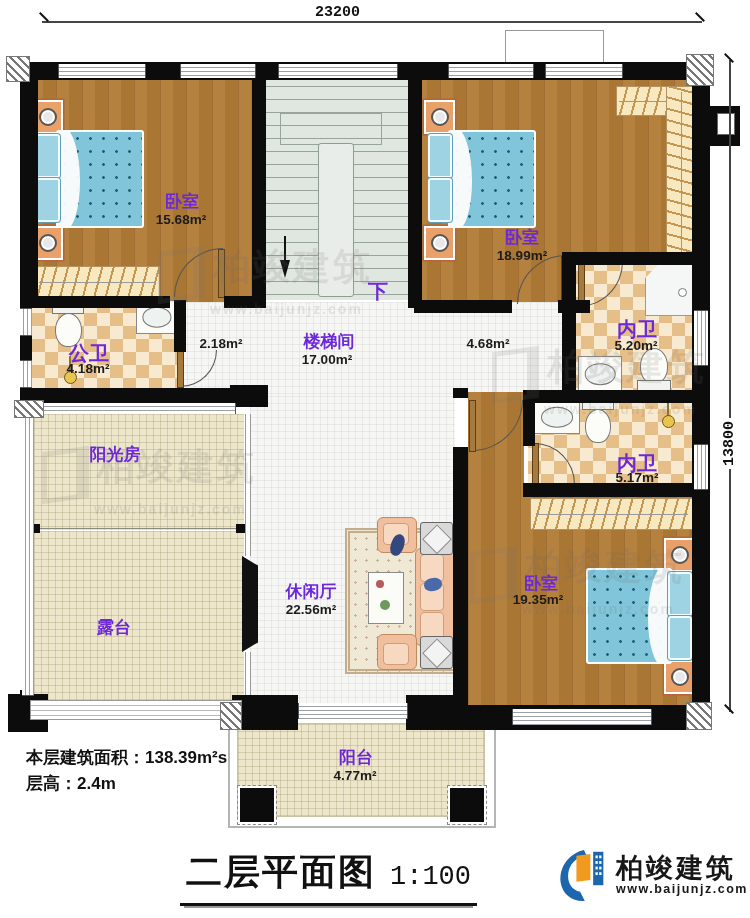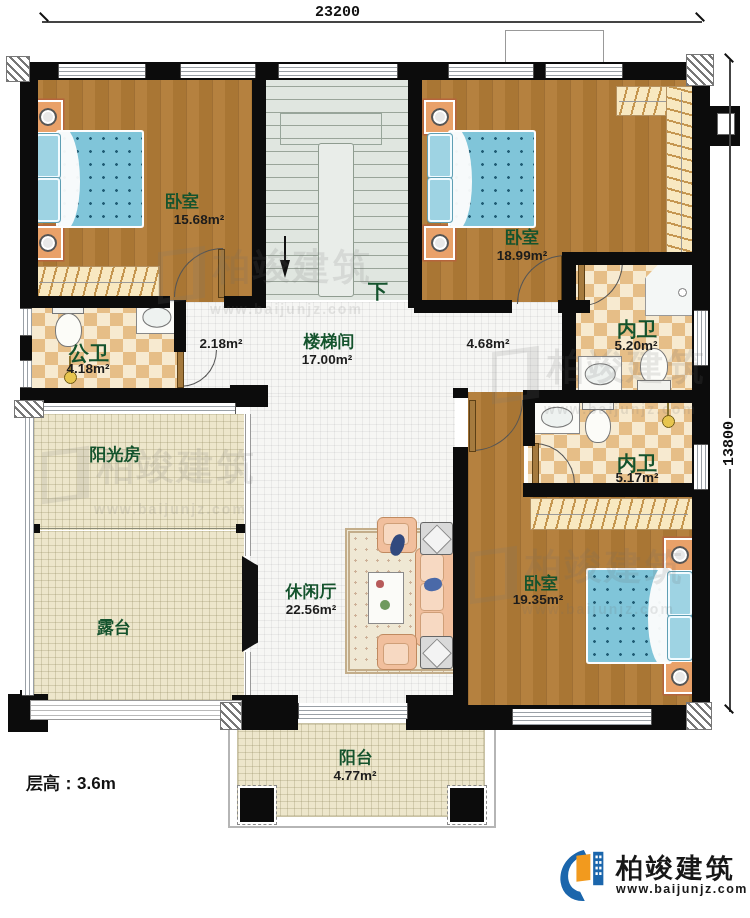--- a/index.html
+++ b/index.html
@@ -9,21 +9,21 @@
   .wall{position:absolute;background:#0c0c0c;z-index:30;}
   .winh{position:absolute;z-index:35;background:repeating-linear-gradient(180deg,#ffffff 0 3px,#9aa0a6 3px 4px);border-left:1px solid #555;border-right:1px solid #555;}
   .winv{position:absolute;z-index:35;background:repeating-linear-gradient(90deg,#ffffff 0 3px,#9aa0a6 3px 4px);border-top:1px solid #555;border-bottom:1px solid #555;}
   .hatch{position:absolute;z-index:36;background:repeating-linear-gradient(45deg,#777 0 2px,#fff 2px 6px);border:1px solid #777;}
   .wood{position:absolute;z-index:10;background:repeating-linear-gradient(90deg,rgba(60,30,0,.18) 0 1px,transparent 1px 26px),repeating-linear-gradient(90deg,#b5813f 0 13px,#a97634 13px 26px);}
   .checker{position:absolute;z-index:10;background:conic-gradient(#e6be87 25%,#f7ead0 0 50%,#e6be87 0 75%,#f7ead0 0) 0 0/26px 26px;}
   .tile{position:absolute;z-index:10;background-color:#f6f6f4;background-image:linear-gradient(rgba(0,0,0,.05) 1px,transparent 1px),linear-gradient(90deg,rgba(0,0,0,.05) 1px,transparent 1px);background-size:7px 7px;}
   .creamgrid{position:absolute;z-index:10;background-color:#ede6cb;background-image:linear-gradient(rgba(150,140,100,.3) 1px,transparent 1px),linear-gradient(90deg,rgba(150,140,100,.3) 1px,transparent 1px);background-size:7px 7px;}
   .stairfloor{position:absolute;z-index:10;background-color:#e0e6e0;background-image:repeating-linear-gradient(180deg,transparent 0 12px,rgba(95,110,95,.55) 12px 13px);}
   .rail{position:absolute;z-index:31;background:repeating-linear-gradient(180deg,#fff 0 4px,#b9b9b9 4px 5px);border:1px solid #999;}
-  .rname{position:absolute;z-index:60;transform:translateX(-50%);font-weight:700;font-size:17px;color:#14532d;white-space:nowrap;}
+  .rname{position:absolute;z-index:60;transform:translateX(-50%);font-weight:700;font-size:17px;color:#6d28d9;white-space:nowrap;}
   .rarea{position:absolute;z-index:60;transform:translateX(-50%);font-weight:700;font-size:13.5px;color:#1c1c1c;white-space:nowrap;}
   .small .rname{font-size:20px;}
   .dimline{position:absolute;background:#444;z-index:60;}
   .dimtick{position:absolute;width:12px;height:2px;background:#111;transform:rotate(45deg);z-index:61;}
   .dimtext{position:absolute;z-index:61;font-family:"Liberation Mono","DejaVu Sans Mono",monospace;font-weight:700;font-size:15px;color:#111;background:#fff;padding:0 3px;}
   .arc{position:absolute;z-index:25;}
   .leaf{position:absolute;z-index:26;background:#a57a3e;border:1px solid #5d4016;}
   .nightstand{position:absolute;z-index:20;background:#e9a169;border:2px solid #fff;box-shadow:0 0 0 1.5px #b5643c;}
   .nightstand::after{content:"";position:absolute;left:50%;top:50%;width:14px;height:14px;transform:translate(-50%,-50%);border-radius:50%;background:#e8e8e8;border:2px solid #555;box-shadow:inset 0 0 0 2px #fff;}
   .mattress{position:absolute;z-index:21;background-color:#80c5d9;background-image:radial-gradient(rgba(15,75,100,.85) 1.1px,transparent 1.6px);background-size:13px 13px;border:2px solid #fdfdfd;border-radius:3px;overflow:hidden;}
@@ -233,21 +233,21 @@
   <div class="abs" style="left:391px;top:534px;width:13px;height:22px;background:#31497e;border-radius:45%;transform:rotate(18deg);z-index:24;"></div>
   <div class="abs" style="left:424px;top:578px;width:18px;height:13px;background:#4a69a8;border-radius:45%;transform:rotate(-10deg);z-index:24;"></div>
 
   <div class="abs" style="left:228px;top:714px;width:264px;height:110px;border:2px solid #b5b5b5;background:#fff;z-index:8;">
     <div class="creamgrid" style="left:7px;top:7px;width:246px;height:92px;border:1px solid #c9c2a5;"></div>
     <div class="abs" style="left:8px;top:70px;width:34px;height:34px;background:#0c0c0c;border:2px solid #fff;outline:1px dashed #888;z-index:12;"></div>
     <div class="abs" style="left:218px;top:70px;width:34px;height:34px;background:#0c0c0c;border:2px solid #fff;outline:1px dashed #888;z-index:12;"></div>
   </div>
 
   <div class="rname" style="left:182px;top:190px;">卧室</div>
-  <div class="rarea" style="left:181px;top:212px;margin-left:18px;">15.68m²</div>
+  <div class="rarea" style="left:181px;top:212px;">15.68m²</div>
   <div class="rname" style="left:522px;top:226px;">卧室</div>
   <div class="rarea" style="left:522px;top:248px;">18.99m²</div>
   <div class="rname" style="left:329px;top:330px;">楼梯间</div>
   <div class="rarea" style="left:327px;top:352px;">17.00m²</div>
   <div class="rarea" style="left:221px;top:336px;">2.18m²</div>
   <div class="rarea" style="left:488px;top:336px;">4.68m²</div>
   <div class="small">
       <div class="rname" style="left:89px;top:340px;">公卫</div>
     </div>
   <div class="rarea" style="left:88px;top:361px;">4.18m²</div>
@@ -278,22 +278,26 @@
   </div>
   <div class="wm" style="left:492px;top:348px;">
     <span class="wm-icon"></span><span class="wm-cn">柏竣建筑</span>
     <div class="wm-url" style="margin-left:52px;">www.baijunjz.com</div>
   </div>
   <div class="wm" style="left:470px;top:548px;">
     <span class="wm-icon"></span><span class="wm-cn">柏竣建筑</span>
     <div class="wm-url" style="margin-left:52px;">www.baijunjz.com</div>
   </div>
 
-  <div class="note-text" style="left:26px;top:772px;">层高：3.6m</div>
-
+  <div class="note-text" style="left:26px;top:746px;">本层建筑面积：138.39m²s</div>
+  <div class="note-text" style="left:26px;top:772px;">层高：2.4m</div>
+
+  <div class="abs" style="left:180px;top:848px;z-index:60;border-bottom:3px solid #111;box-shadow:0 6px 0 -4px #999;padding:0 6px 6px 6px;">
+    <span class="title-cn">二层平面图</span><span class="title-scale">1:100</span>
+  </div>
 
   <div class="abs" style="left:556px;top:846px;z-index:60;display:flex;align-items:center;">
     <svg width="52" height="58" viewBox="0 0 56 62">
       <path d="M30,4 C14,8 3,22 5,39 C7,52 18,60 31,59 L26,49 C17,47 13,40 13,32 C13,20 22,11 33,10 Z" fill="#1b66ac"></path>
       <rect x="22" y="13" width="15" height="28" fill="#f29a1e" transform="skewY(-7)"></rect>
       <rect x="40" y="6" width="11" height="36" fill="#1b66ac"></rect>
       <rect x="42.5" y="10" width="2.5" height="3" fill="#fff"></rect>
         <rect x="46.5" y="10" width="2.5" height="3" fill="#fff"></rect>
       <rect x="42.5" y="16" width="2.5" height="3" fill="#fff"></rect>
         <rect x="46.5" y="16" width="2.5" height="3" fill="#fff"></rect>

